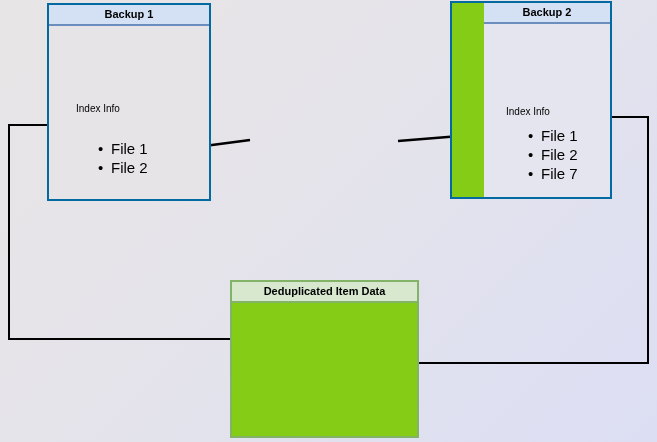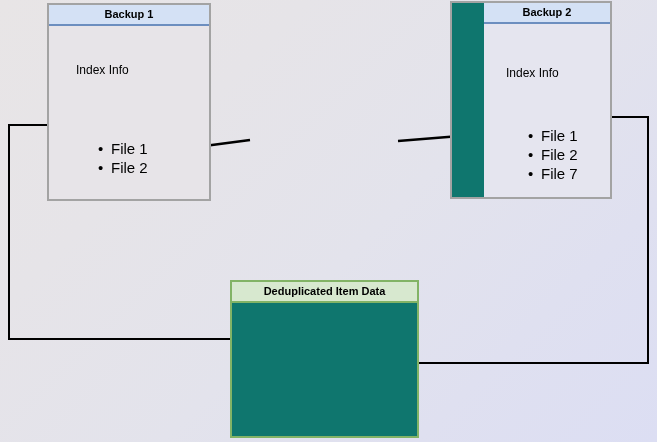--- a/index.html
+++ b/index.html
@@ -24,22 +24,22 @@
     top: 0;
     width: 657px;
     height: 442px;
     pointer-events: none;
   }
 
   
   .node {
     position: absolute;
     box-sizing: border-box;
-    border: 2px solid #a3a3a3;
-    background: #0f766e;
+    border: 2px solid #0369a1;
+    background: #84cc16;
   }
   .node .node-header {
     box-sizing: border-box;
     height: 21px;
     line-height: 19px;
     text-align: center;
     font-size: 11px;
     font-weight: bold;
     color: #000000;
     background: #d4e1f5;
@@ -77,23 +77,24 @@
   }
   #node-dedup .node-header {
     background: #d7e8cf;
     border-bottom-color: #82b366;
   }
   #node-dedup .node-body { background: #e3e3ef; }
 
   
   .index-title {
     position: absolute;
-    font-size: 12px;
+    font-size: 10px;
     color: #000000;
     white-space: nowrap;
+    margin-top: 40px;
   }
   #node-backup1 .index-title { left: 27px; top: 37px; }
   #node-backup2 .index-title { left: 22px; top: 42px; }
 
   ul.file-list {
     position: absolute;
     margin: 0;
     padding: 0 0 0 14px;
     list-style: none;
   }

